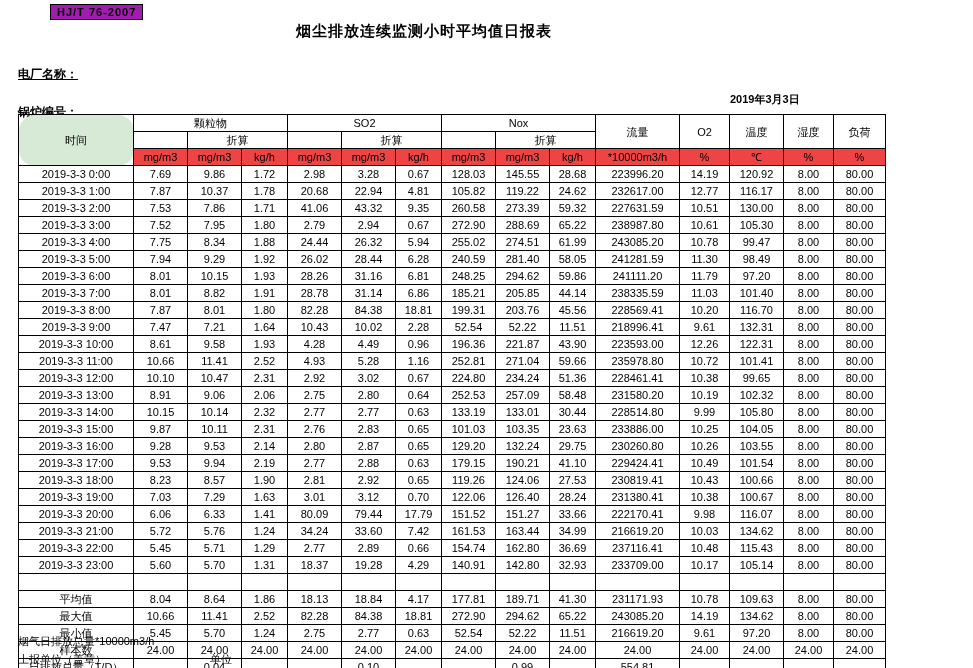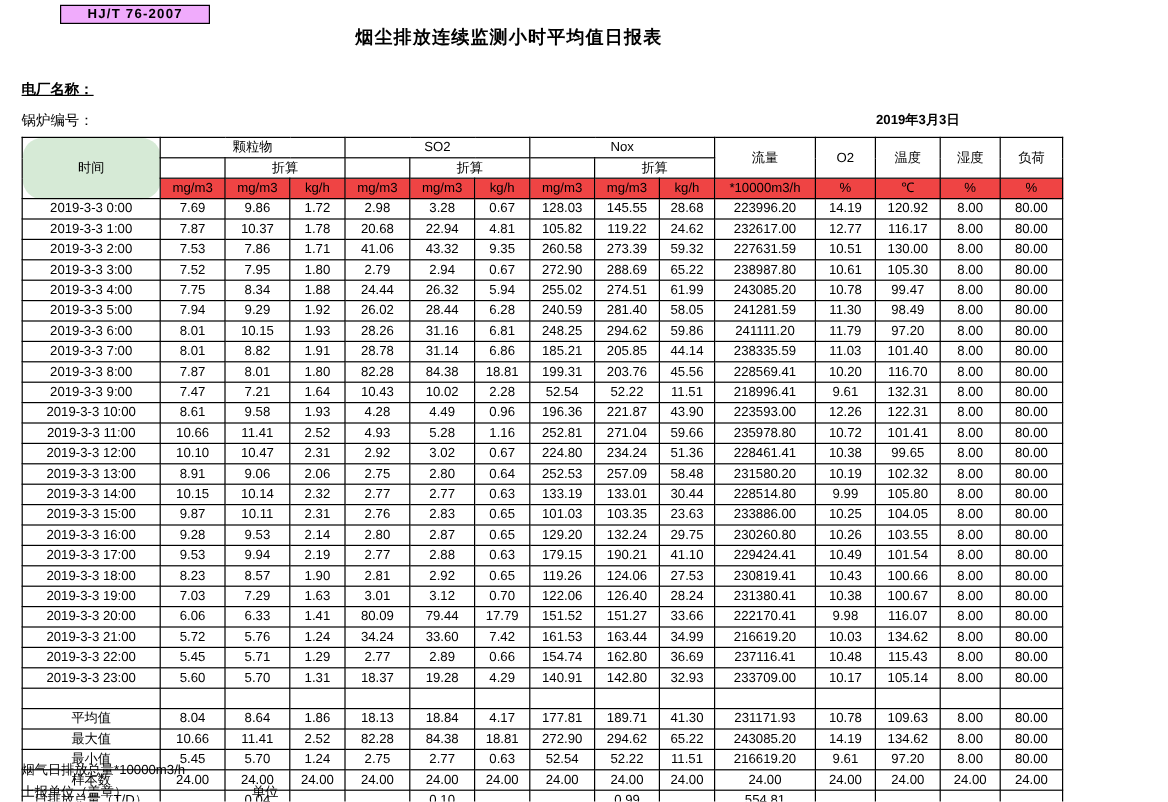--- a/index.html
+++ b/index.html
@@ -9,40 +9,40 @@
     font-family:"Liberation Sans", sans-serif;
     font-size:11px;
     color:#000;
     overflow:hidden;
   }
   .page{position:relative;width:973px;height:668px;}
   
   .std-code{
     position:absolute;left:50px;top:4px;
     border:1px solid #000;
-    padding:1px 22px;
+    padding:1px 6px;
     font-size:11px;
     font-weight:bold;
     letter-spacing:1px;
-    background:#f0abfc;
+    background:#a21caf;
   }
   .doc-title{
     position:absolute;left:0;top:22px;width:760px;
     text-align:center;
     font-size:15px;font-weight:bold;
     letter-spacing:1px;
     padding-left:44px;
   }
   .field-plant{
     position:absolute;left:18px;top:66px;
     font-size:12px;font-weight:bold;text-decoration:underline;
   }
   .field-boiler{
-    position:absolute;left:18px;top:92px;
-    font-size:12px;font-weight:normal;
+    position:absolute;left:18px;top:104px;
+    font-size:12px;font-weight:bold;
   }
   .field-date{
     position:absolute;left:730px;top:92px;
     font-size:11px;
     font-weight:bold;
   }
   table.main{
     position:absolute;left:18px;top:114px;
     border-collapse:collapse;
     font-size:11px;

